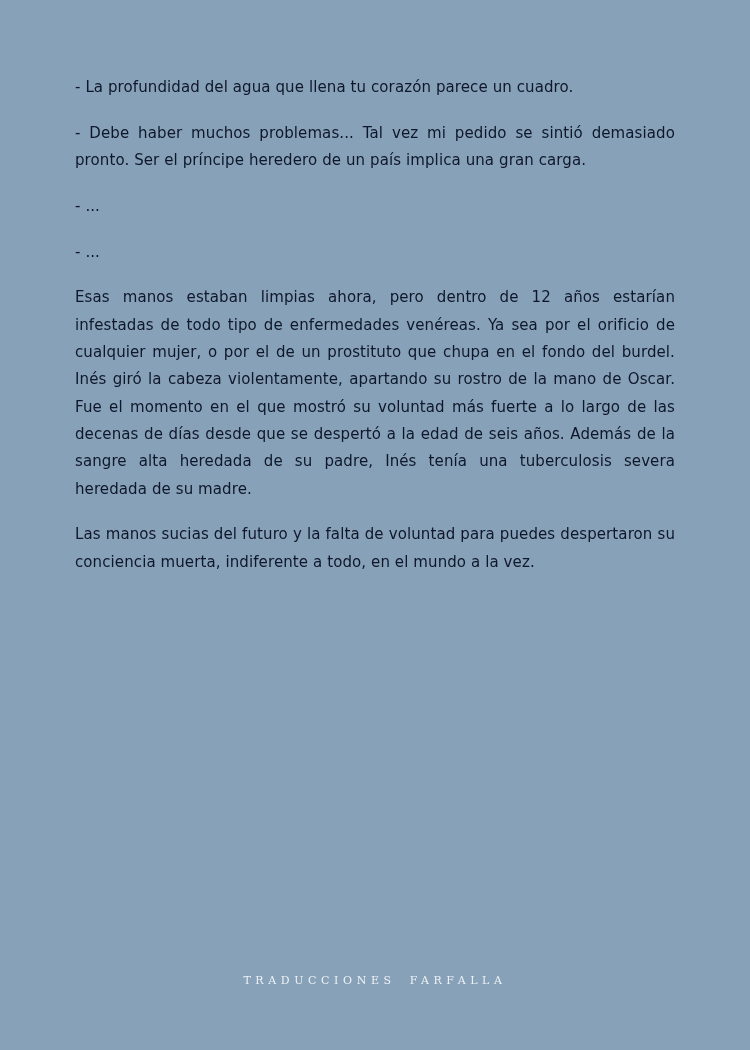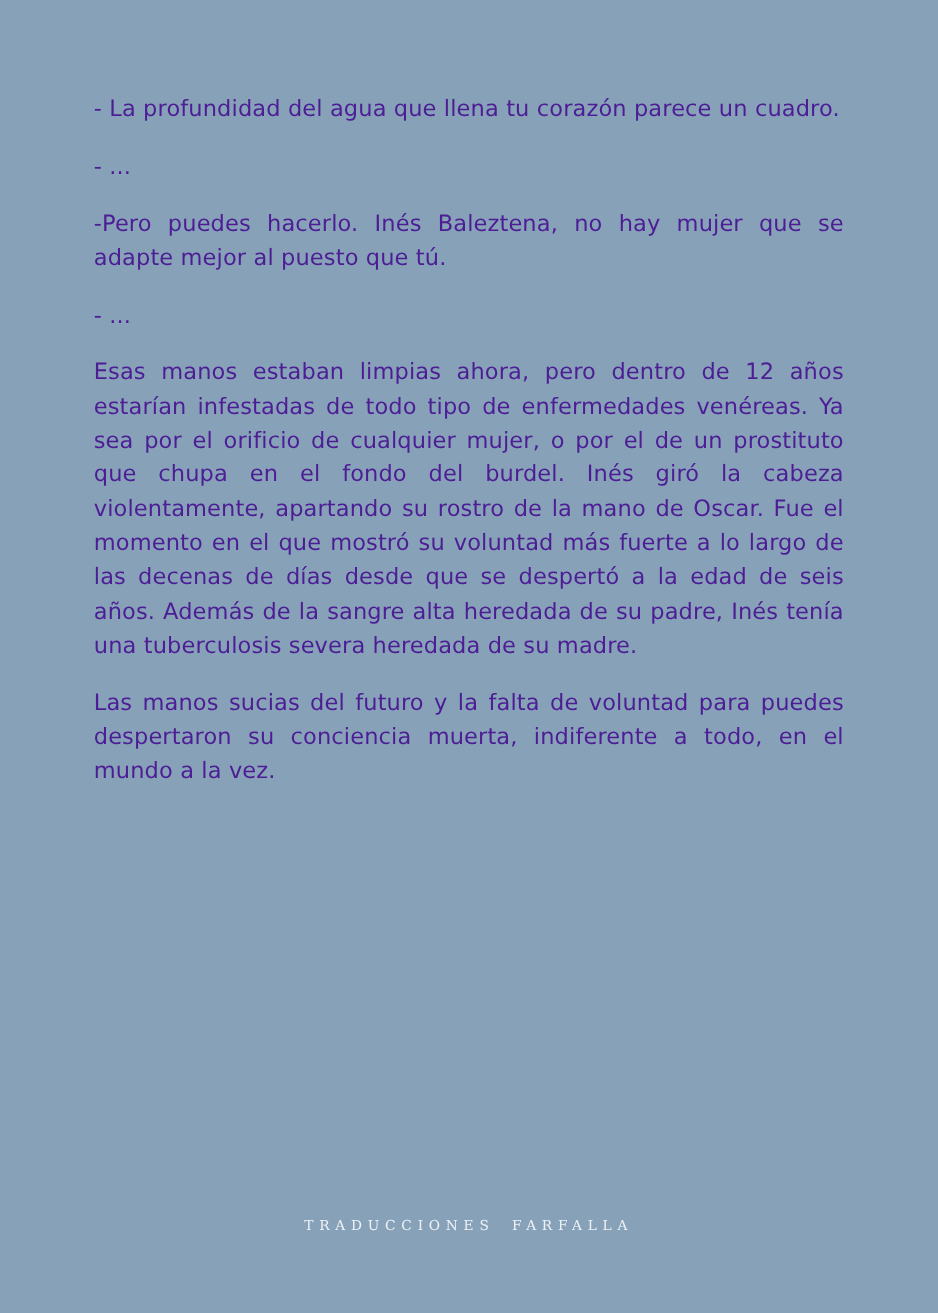--- a/index.html
+++ b/index.html
@@ -14,23 +14,23 @@
       overflow: hidden;
     }
     .page {
       position: absolute;
       left: 75px;
       top: 74px;
       width: 600px;
     }
     .para {
       font-family: "DejaVu Sans", sans-serif;
-      font-size: 18px;
+      font-size: 15px;
       line-height: 27.3px;
-      color: #4c1d95;
+      color: #0f172a;
       text-align: justify;
       margin: 0 0 18.5px 0;
       letter-spacing: 0.1px;
     }
     .para.short {
       text-align: left;
     }
     .footer {
       position: absolute;
       left: 0;
@@ -45,22 +45,22 @@
     .footer span.gap {
       display: inline-block;
       width: 14px;
     }
   </style>
 </head>
 <body>
 
 <div class="page">
   <p class="para">- La profundidad del agua que llena tu corazón parece un cuadro.</p>
+  <p class="para">-  Debe haber muchos problemas... Tal vez mi pedido se sintió demasiado pronto. Ser el príncipe heredero de un país implica una gran carga.</p>
   <p class="para short">- ...</p>
-  <p class="para">-Pero puedes hacerlo. Inés Baleztena, no hay mujer que se adapte mejor al puesto que tú.</p>
   <p class="para short">- ...</p>
   <p class="para">Esas manos estaban limpias ahora, pero dentro de 12 años estarían infestadas de todo tipo de enfermedades venéreas. Ya sea por el orificio de cualquier mujer, o por el de un prostituto que chupa en el fondo del burdel. Inés giró la cabeza violentamente, apartando su rostro de la mano de Oscar. Fue el momento en el que mostró su voluntad más fuerte a lo largo de las decenas de días desde que se despertó a la edad de seis años. Además de la sangre alta heredada de su padre, Inés tenía una tuberculosis severa heredada de su madre.</p>
   <p class="para">Las manos sucias del futuro y la falta de voluntad para puedes despertaron su conciencia muerta, indiferente a todo, en el mundo a la vez.</p>
 </div>
 
 <div class="footer">
   <span>TRADUCCIONES</span><span class="gap"></span><span>FARFALLA</span>
 </div>
 
 </body></html>

